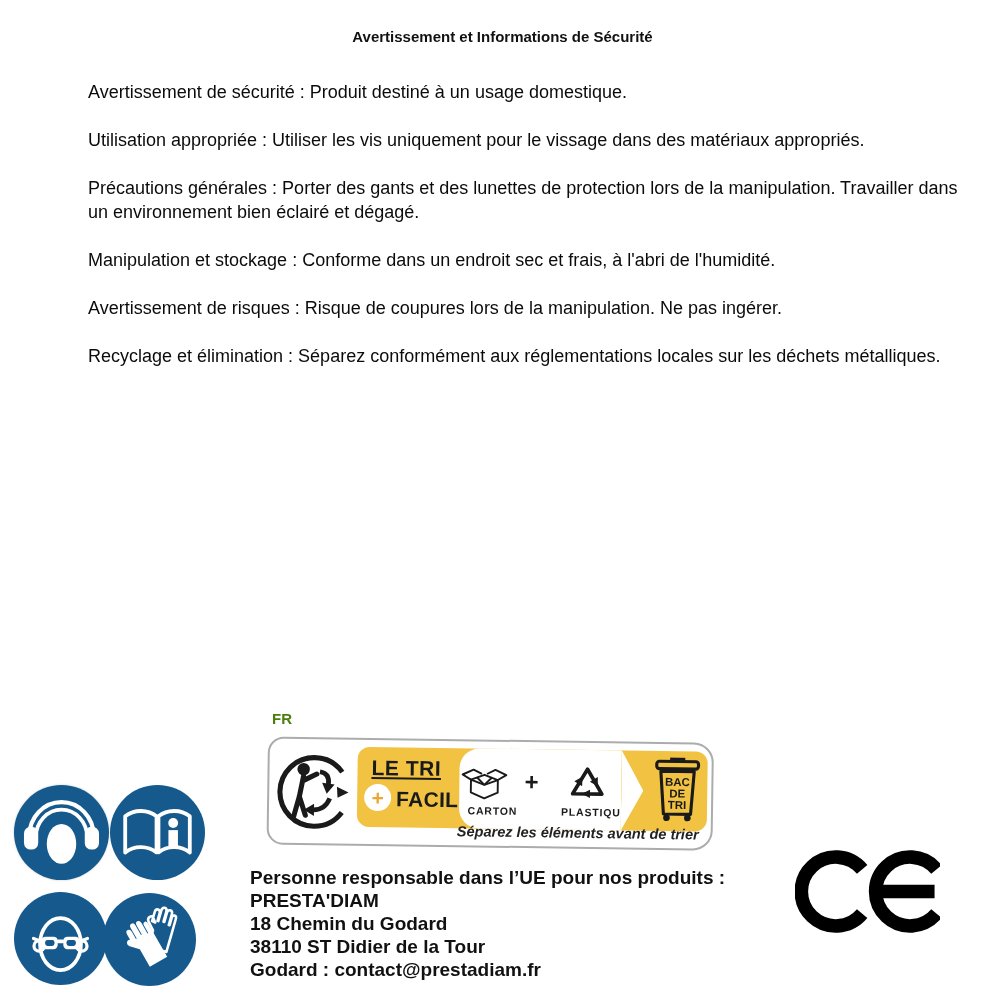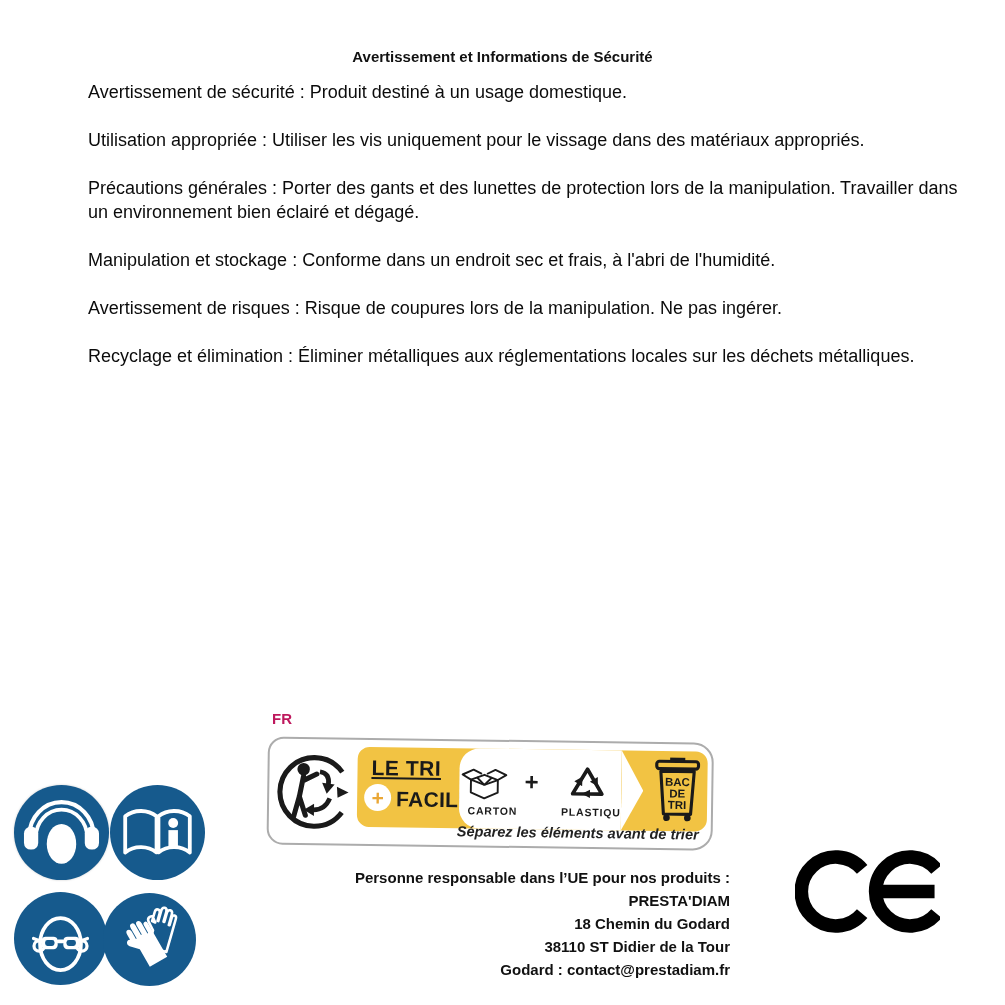--- a/index.html
+++ b/index.html
@@ -11,34 +11,34 @@
   }
   *{box-sizing:border-box;margin:0;padding:0}
   html,body{background:#fff}
   body{
     width:1005px;height:1005px;position:relative;overflow:hidden;
     font-family:"Liberation Sans","DejaVu Sans",sans-serif;color:#000;
   }
   
   .page-title{
     position:absolute;top:28px;left:0;width:100%;
-    text-align:center;font-size:15px;font-weight:bold;color:#111;margin-top:20px;
+    text-align:center;font-size:15px;font-weight:bold;color:#111;
   }
   .paragraphs{
     position:absolute;left:72px;top:80px;width:880px;
     font-size:18px;line-height:24px;color:#0b0b0b;margin-left:16px;
   }
   .paragraphs p{margin:0 0 24px 0}
   
   .safety-icon{position:absolute}
   .safety-icon svg{display:block}
   .ring{filter:drop-shadow(0 0 1px #cfcfcf)}
   .m-blue{fill:var(--mandatory-blue,#165A8D)}
   
-  .fr-label{position:absolute;left:272px;top:710px;font-size:15px;font-weight:bold;color:#be185d}
+  .fr-label{position:absolute;left:272px;top:710px;font-size:15px;font-weight:bold;color:#4d7c0f}
   .label-box{
     position:absolute;left:268px;top:737px;width:446px;height:108px;
     background:#fff;border:2px solid var(--border-gray,#ACACAC);
     border-radius:16px 20px 20px 16px;
     transform:rotate(0.8deg);transform-origin:8% 0;
   }
   .triman{position:absolute;left:6px;top:8px}
   .band{
     position:absolute;left:88px;top:7px;width:350px;height:80px;
     background:var(--label-yellow,#F2C343);border-radius:12px;
@@ -75,22 +75,22 @@
   .bin text{
     font-family:"Liberation Sans",sans-serif;font-weight:bold;font-size:11px;
     fill:var(--text-black,#1A1A1A);
   }
   .caption{
     position:absolute;right:12px;top:82px;font-style:italic;font-weight:600;
     font-size:14.5px;color:#222;
   }
   
   .responsible{
-    position:absolute;left:250px;top:866px;width:480px;text-align:right;
-    font-size:15px;font-weight:bold;line-height:23px;color:#111;
+    position:absolute;left:250px;top:866px;width:480px;text-align:left;
+    font-size:19px;font-weight:bold;line-height:23px;color:#111;
   }
   
   .ce{position:absolute;left:795px;top:843px}
 </style>
 </head>
 <body>
 
 <main>
 
   <h1 class="page-title">Avertissement et Informations de Sécurité</h1>
@@ -101,21 +101,21 @@
 
       <p>Utilisation appropriée : Utiliser les vis uniquement pour le vissage dans des matériaux appropriés.</p>
 
       <p>Précautions générales : Porter des gants et des lunettes de protection lors de la manipulation. Travailler dans un environnement bien éclairé et dégagé.</p>
 
       <p>Manipulation et stockage : Conforme dans un endroit sec et frais, à l'abri de l'humidité.</p>
 
       <p>Avertissement de risques : Risque de coupures lors de la manipulation. Ne pas ingérer.</p>
 
 
-      <p>Recyclage et élimination : Éliminer métalliques aux réglementations locales sur les déchets métalliques.</p>
+      <p>Recyclage et élimination : Séparez conformément aux réglementations locales sur les déchets métalliques.</p>
     </section>
 
   <div class="safety-icon ring" style="left:14px;top:785px">
     <svg width="95" height="95" viewBox="0 0 100 100">
       <circle class="m-blue" cx="50" cy="50" r="50"></circle>
       <path d="M16,54 A34,36 0 0 1 84,54" fill="none" stroke="#fff" stroke-width="4.5"></path>
       <path d="M23,55 A27,29 0 0 1 77,55" fill="none" stroke="#fff" stroke-width="4"></path>
       <ellipse cx="50" cy="62" rx="15.5" ry="21" fill="#fff"></ellipse>
       <rect x="10.5" y="44" width="15" height="24" rx="7" fill="#fff"></rect>
       <rect x="74.5" y="44" width="15" height="24" rx="7" fill="#fff"></rect>

